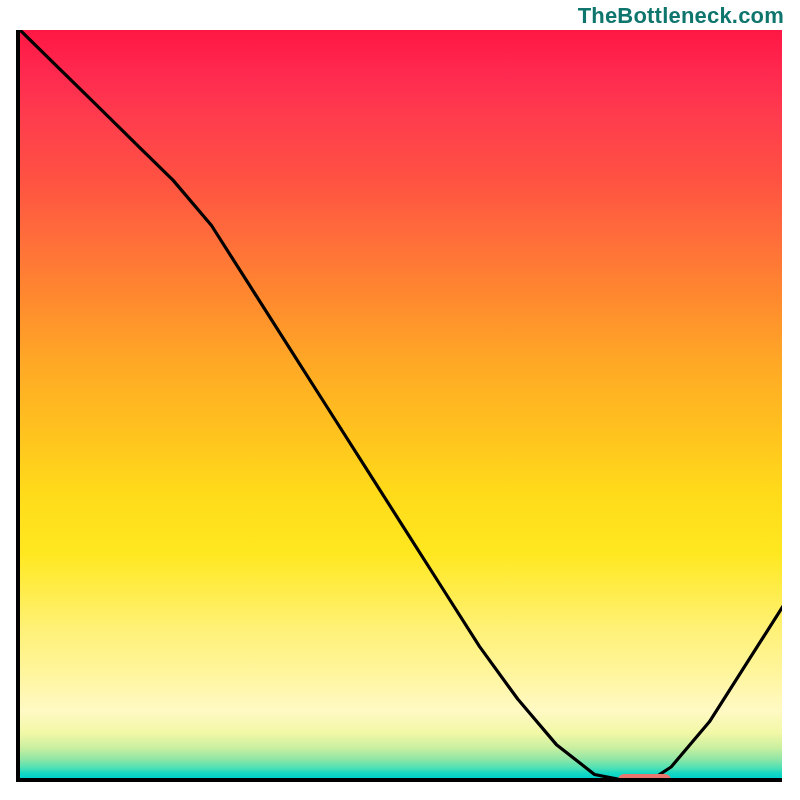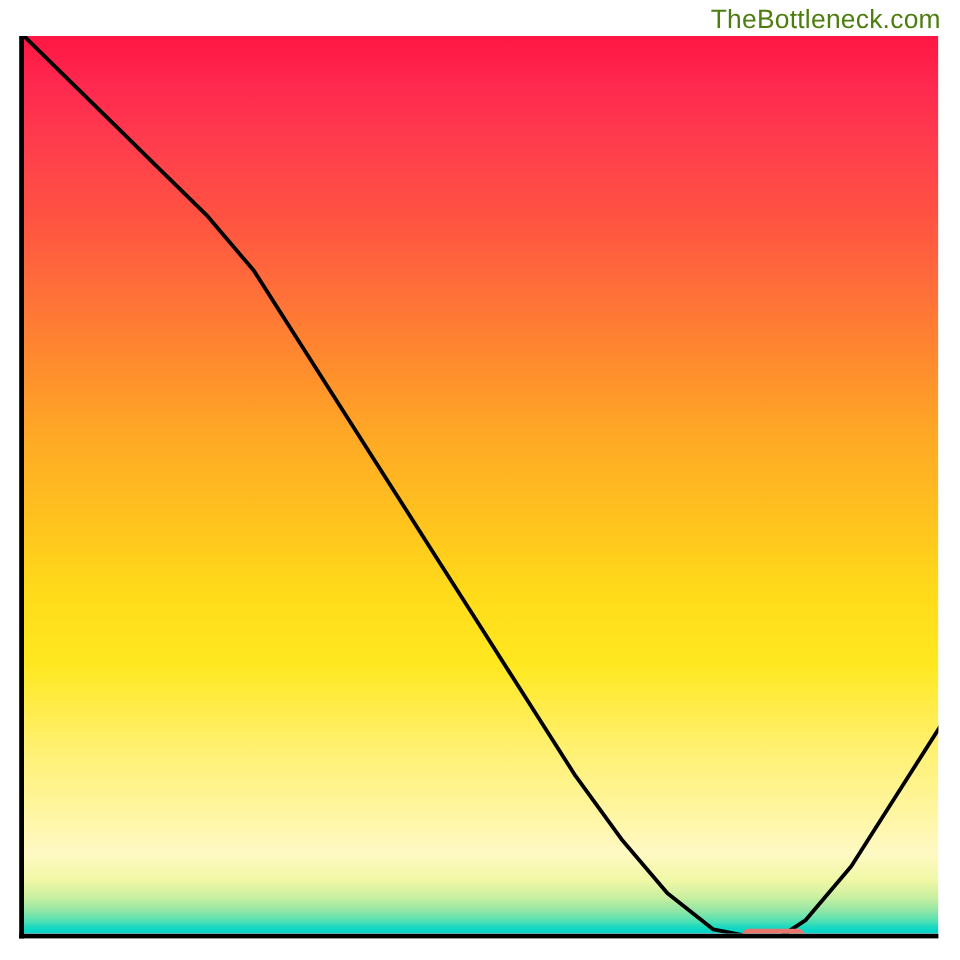--- a/index.html
+++ b/index.html
@@ -13,22 +13,22 @@
   .container {
     position: relative;
     width: 800px;
     height: 800px;
   }
   .watermark {
     position: absolute;
     top: 3px;
     right: 16px;
     font-size: 22px;
-    font-weight: 400;
-    color: #4d7c0f;
+    font-weight: 700;
+    color: #0f766e;
     letter-spacing: 0.2px;
   }
   .plot-frame {
     position: absolute;
     left: 16px;
     top: 30px;
     width: 766px;
     height: 752px;
     border-left: 4px solid #000;
     border-bottom: 4px solid #000;

